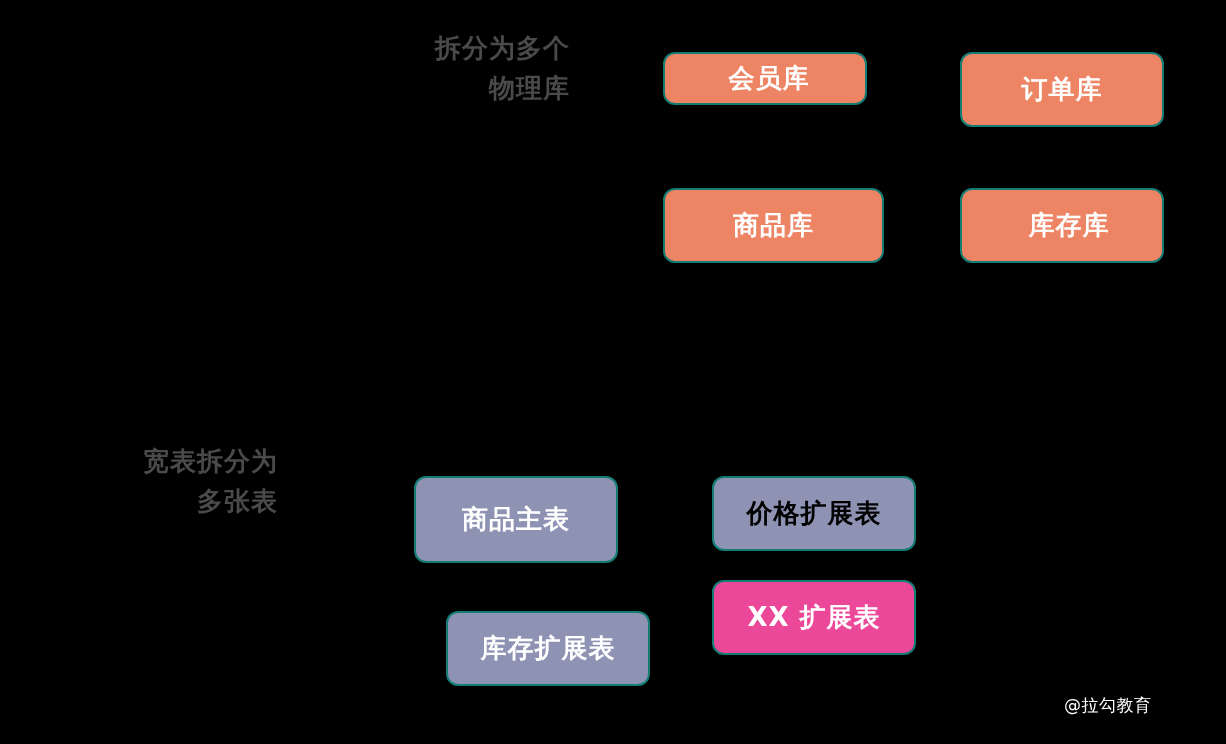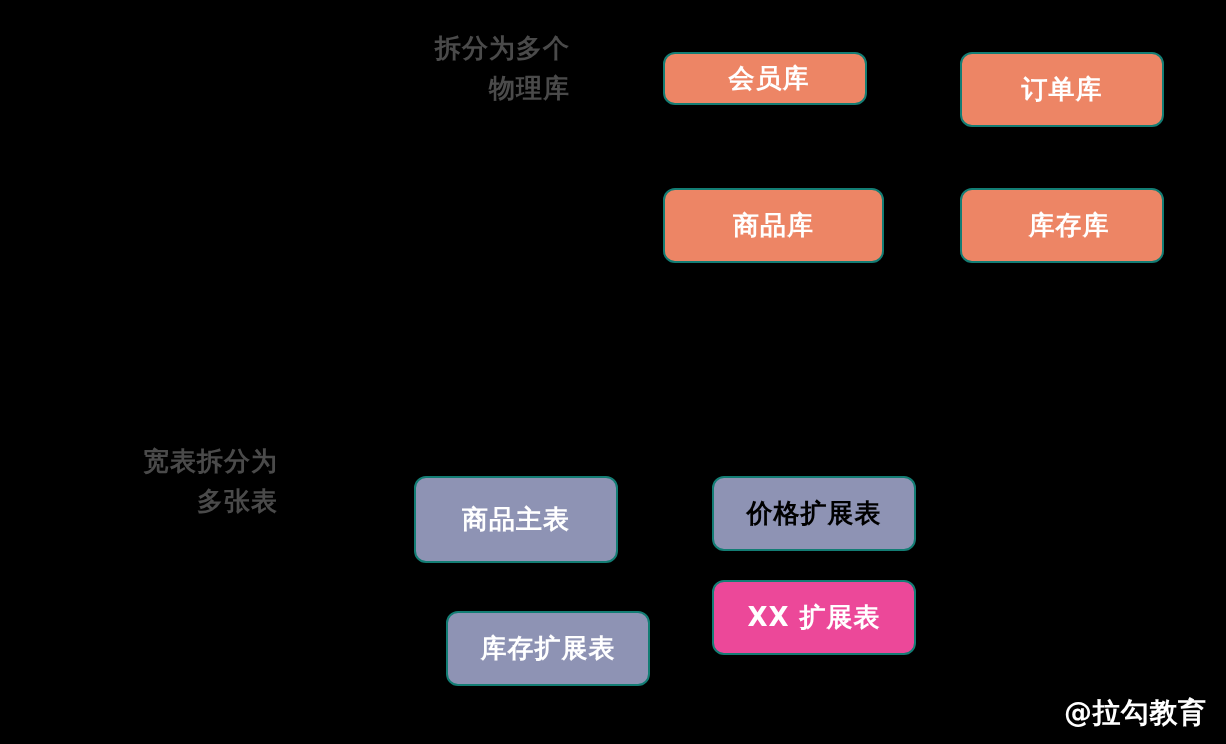--- a/index.html
+++ b/index.html
@@ -52,22 +52,22 @@
     font-weight: 700;
     line-height: 1.55;
     text-align: right;
     letter-spacing: 1px;
     white-space: pre-line;
     user-select: none;
   }
   .watermark {
     position: absolute;
     color: #ffffff;
-    font-size: 28px;
-    font-weight: 700;
+    font-size: 17px;
+    font-weight: 400;
     letter-spacing: 0.5px;
     user-select: none;
   }
 </style>
 </head>
 <body>
 
 <div id="canvas" style="width: 1226px; height: 744px; background: rgb(0, 0, 0);">
 
 

